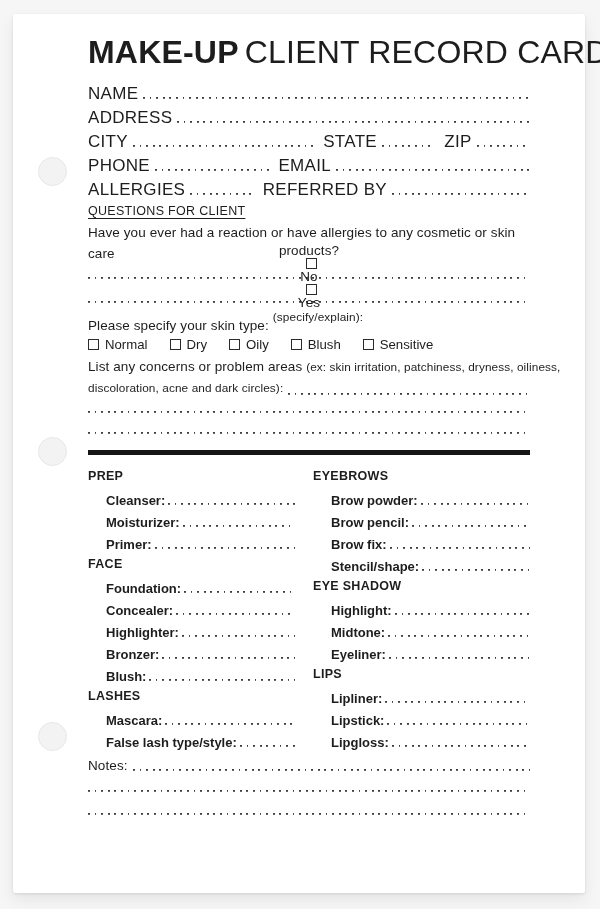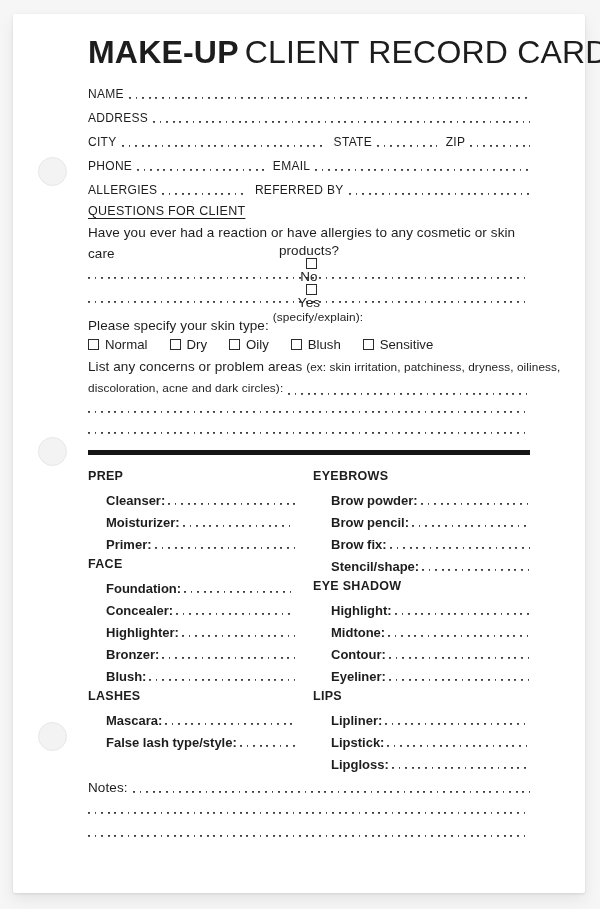--- a/index.html
+++ b/index.html
@@ -36,21 +36,21 @@
   h1.title {
     margin-top:24px; height:28px;
     font-size:32px; line-height:28px;
     letter-spacing:.2px; white-space:nowrap;
     font-weight:400;
   }
   h1.title .t-bold { font-weight:700; }
   h1.title .t-rest { margin-left:6px; }
 
   
-  .frow { display:flex; align-items:flex-end; height:24px; font-size:12px; letter-spacing:.3px; }
+  .frow { display:flex; align-items:flex-end; height:24px; font-size:17px; letter-spacing:.3px; }
   .frow .flabel { line-height:18px; white-space:nowrap; }
   .dots {
     flex:1 1 auto; align-self:flex-end;
     height:14px; margin-left:5px;
     background-image:repeating-linear-gradient(90deg,#3e3e3e 0 1.8px,transparent 1.8px 6.6px);
     background-size:100% 1.8px;
     background-repeat:no-repeat;
     background-position:0 calc(100% - 4px);
   }
   .frow .flabel.mid { margin-left:9px; }
@@ -295,24 +295,20 @@
           </div>
         <div class="prow item">
             <span class="plabel">Highlight:</span>
             <span class="dots"></span>
           </div>
         <div class="prow item">
             <span class="plabel">Midtone:</span>
             <span class="dots"></span>
           </div>
         <div class="prow item">
-            <span class="plabel">Contour:</span>
-            <span class="dots"></span>
-          </div>
-        <div class="prow item">
             <span class="plabel">Eyeliner:</span>
             <span class="dots"></span>
           </div>
         <div class="prow head">
             <span class="phead">LIPS</span>
           </div>
         <div class="prow item">
             <span class="plabel">Lipliner:</span>
             <span class="dots"></span>
           </div>

